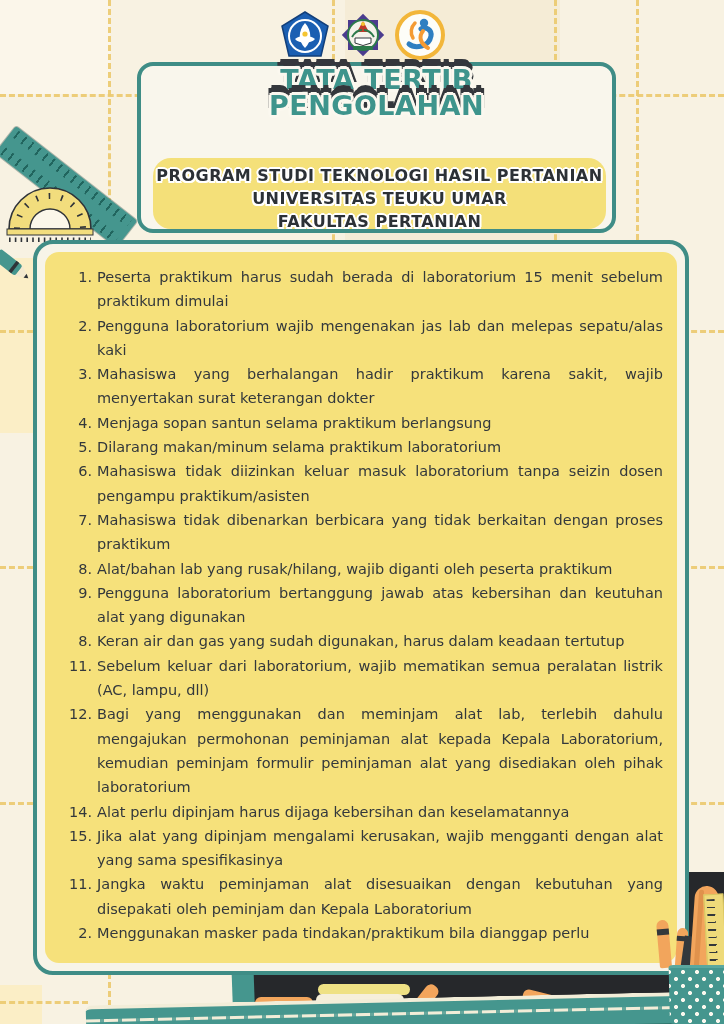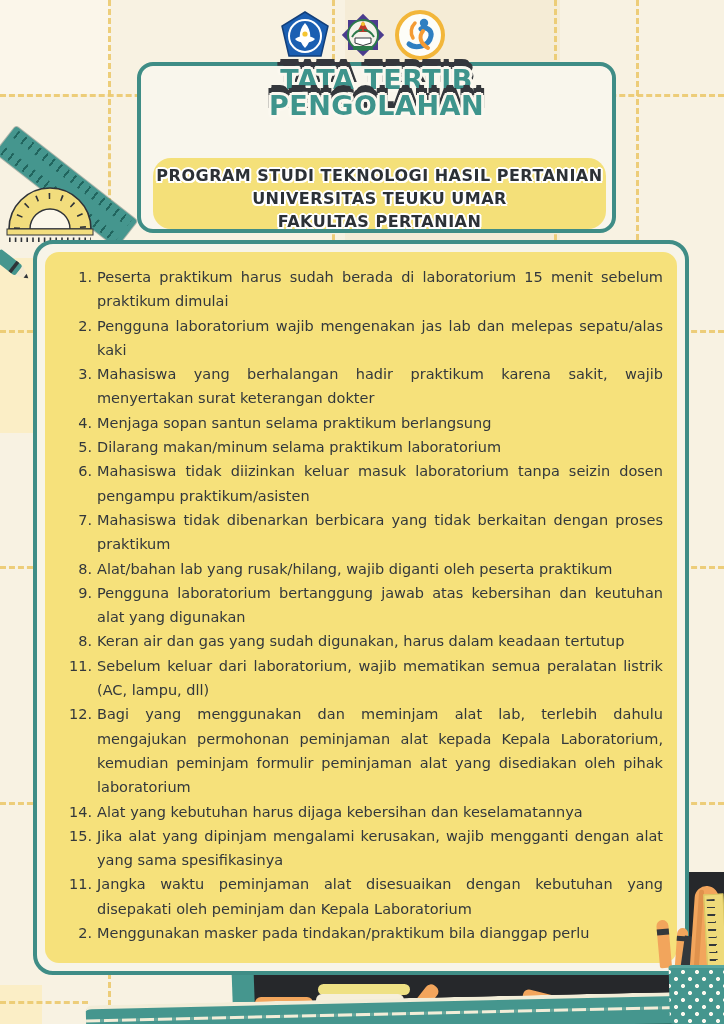--- a/index.html
+++ b/index.html
@@ -246,21 +246,21 @@
         <div class="rule">
         <span class="rule-num">11.</span>
         <span class="rule-text">Sebelum keluar dari laboratorium, wajib mematikan semua peralatan listrik (AC, lampu, dll)</span>
       </div>
         <div class="rule">
         <span class="rule-num">12.</span>
         <span class="rule-text">Bagi yang menggunakan dan meminjam alat lab, terlebih dahulu mengajukan permohonan peminjaman alat kepada Kepala Laboratorium, kemudian peminjam formulir peminjaman alat yang disediakan oleh pihak laboratorium</span>
       </div>
         <div class="rule">
         <span class="rule-num">14.</span>
-        <span class="rule-text">Alat yang kebutuhan harus dijaga kebersihan dan keselamatannya</span>
+        <span class="rule-text">Alat perlu dipinjam harus dijaga kebersihan dan keselamatannya</span>
       </div>
         <div class="rule">
         <span class="rule-num">15.</span>
         <span class="rule-text">Jika alat yang dipinjam mengalami kerusakan, wajib mengganti dengan alat yang sama spesifikasinya</span>
       </div>
         <div class="rule">
         <span class="rule-num">11.</span>
         <span class="rule-text">Jangka waktu peminjaman alat disesuaikan dengan kebutuhan yang disepakati oleh peminjam dan Kepala Laboratorium</span>
       </div>
         <div class="rule">

